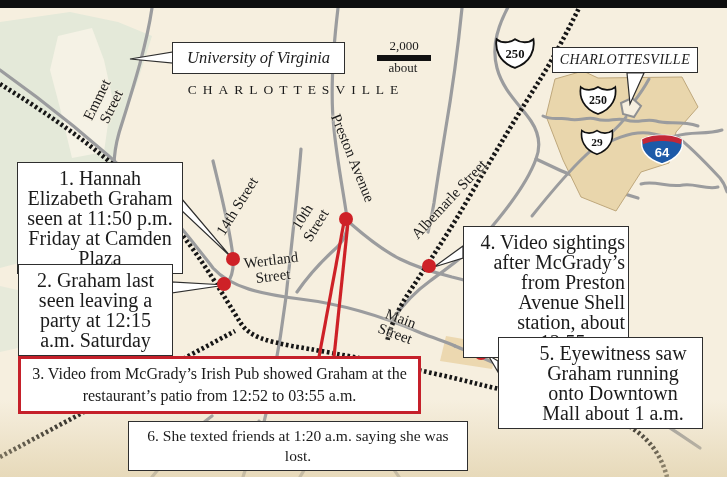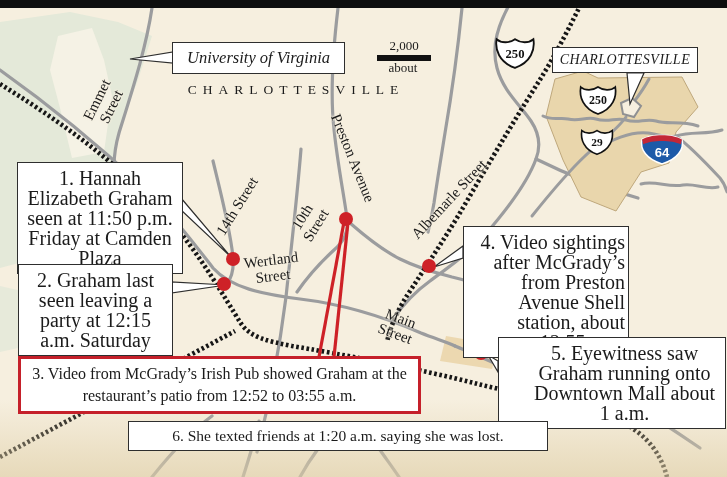--- a/index.html
+++ b/index.html
@@ -179,17 +179,17 @@
   <div class="label-box" style="left:552px;top:47px;width:146px;height:26px;font-size:14px;line-height:23px;letter-spacing:0.5px;">CHARLOTTESVILLE</div>
 
   <div class="callout" style="left:17px;top:162px;width:166px;">1. Hannah Elizabeth Graham seen at 11:50 p.m. Friday at Camden Plaza</div>
 
   <div class="callout" style="left:18px;top:264px;width:155px;">2. Graham last seen leaving a party at 12:15 a.m. Saturday</div>
 
   <div class="callout red" style="left:18px;top:356px;width:403px;">3. Video from McGrady’s Irish Pub showed Graham at the restaurant’s patio from 12:52 to 03:55 a.m.</div>
 
   <div class="callout" style="left:463px;top:226px;width:166px;text-align:right;">4. Video sightings after McGrady’s from Preston Avenue Shell station, about 12:55 a.m.</div>
 
-  <div class="callout" style="left:498px;top:337px;width:228px;padding-left:28px;">5. Eyewitness saw Graham running  onto Downtown Mall about 1 a.m.</div>
+  <div class="callout" style="left:498px;top:337px;width:205px;padding-left:28px;">5. Eyewitness saw Graham running  onto Downtown Mall about 1 a.m.</div>
 
-  <div class="callout" style="left:128px;top:421px;width:420px;font-size:15.5px;padding:4px 4px;">6. She texted friends at 1:20 a.m.  saying she was lost.</div>
+  <div class="callout" style="left:128px;top:421px;width:340px;font-size:15.5px;padding:4px 4px;">6. She texted friends at 1:20 a.m.  saying she was lost.</div>
 
 </div>
 
 </body></html>

